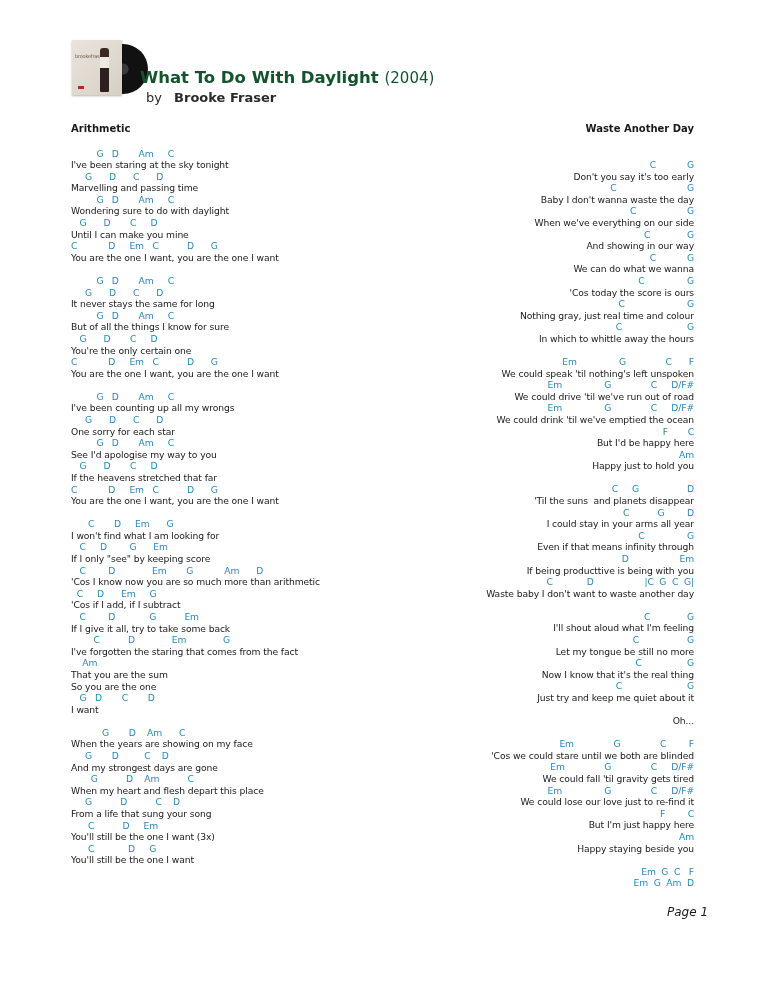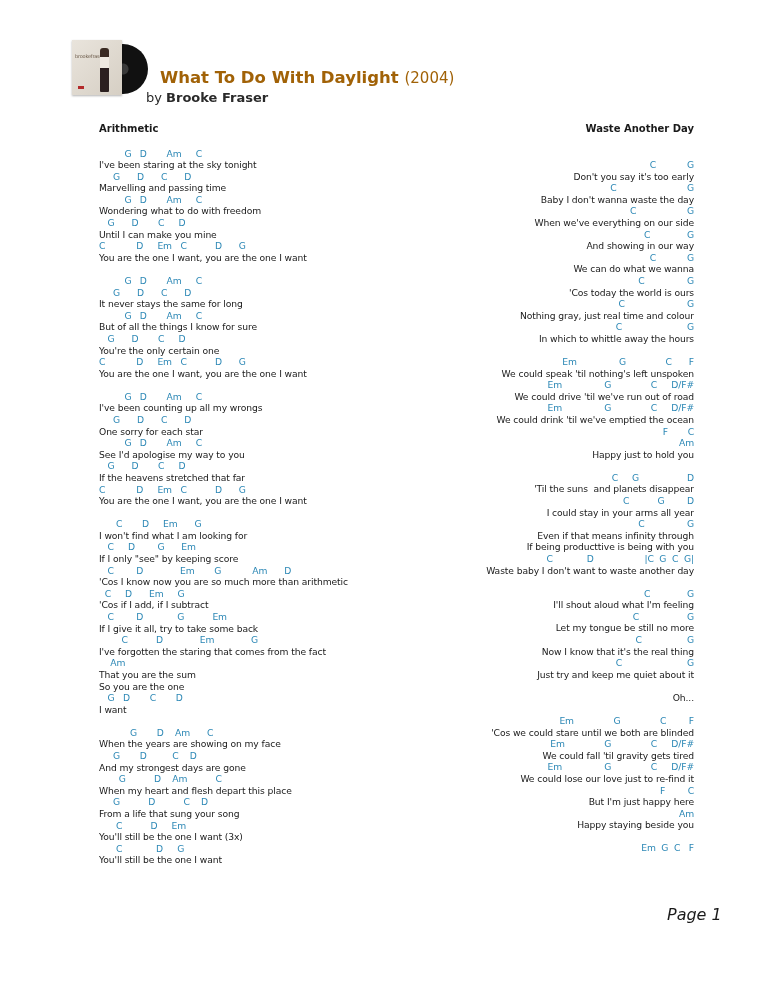--- a/index.html
+++ b/index.html
@@ -8,34 +8,34 @@
   .header { position: absolute; left: 72px; top: 40px; height: 70px; width: 320px; }
   .album { position: absolute; left: 0; top: 0; width: 70px; height: 60px; }
   .album .vinyl { position: absolute; left: 26px; top: 4px; width: 50px; height: 50px; border-radius: 50%;
                   background: radial-gradient(circle, #3a3a3a 0 5px, #111 6px 100%); }
   .album .cover { position: absolute; left: 0; top: 0; width: 50px; height: 55px;
                   background: linear-gradient(135deg, #e9e4dc, #d6cfc4); box-shadow: 0 1px 2px rgba(0,0,0,0.3); }
   .album .cover .name { position: absolute; left: 3px; top: 13px; font-size: 5px; color: #6b5a4a; letter-spacing: -0.2px; }
   .album .cover .figure { position: absolute; left: 28px; top: 8px; width: 9px; height: 44px;
                   background: linear-gradient(#3a2a22 0 20%, #efe9e1 20% 45%, #2b1f1f 45% 100%); border-radius: 3px 3px 1px 1px; }
   .album .cover .logo { position: absolute; left: 6px; top: 46px; width: 6px; height: 3px; background: #b32a2a; }
-  .title-line { position: absolute; left: 88px; top: 28px; white-space: nowrap; font-size: 16.5px; font-weight: bold; color: #a16207; text-align: center; }
+  .title-line { position: absolute; left: 68px; top: 28px; white-space: nowrap; font-size: 16.5px; font-weight: bold; color: #14532d; text-align: center; }
   .title-line .year { font-weight: normal; font-size: 15px; }
   .by-line { position: absolute; left: 74px; top: 50px; white-space: nowrap; font-size: 13px; color: #2a2a2a; }
-  .by-line .artist { font-weight: bold; }
+  .by-line .artist { font-weight: bold; margin-left: 8px; }
 
   .col { position: absolute; top: 122px; width: 310px; }
-  .col.left { left: 71px; margin-left: 28px; }
+  .col.left { left: 71px; }
   .col.right { left: 384px; text-align: right; }
   .song-title { font-size: 10px; font-weight: bold; height: 14px; line-height: 14px; }
   .gap { height: 11.5px; }
   .line { font-size: 9.2px; line-height: 11.6px; height: 11.6px; white-space: pre; letter-spacing: -0.1px; }
   .chord { color: #2b87b5; }
   .lyric { color: #1a1a1a; }
-  .page-num { position: absolute; left: 667px; top: 905px; font-size: 16px; font-style: italic; color: #1a1a1a; }
+  .page-num { position: absolute; left: 667px; top: 905px; font-size: 12px; font-style: italic; color: #1a1a1a; }
 </style>
 </head>
 <body>
 
 <div class="header">
   <div class="album">
     <div class="vinyl"></div>
     <div class="cover">
       <span class="name">brookefraser</span>
       <div class="figure"></div>
@@ -54,21 +54,21 @@
 
 <div class="col left">
   <div class="song-title">Arithmetic</div>
   <div class="song-body">
       <div class="gap"></div>
       <div class="line chord">         G   D       Am     C</div>
       <div class="line lyric">I've been staring at the sky tonight</div>
       <div class="line chord">     G      D      C      D</div>
       <div class="line lyric">Marvelling and passing time</div>
       <div class="line chord">         G   D       Am     C</div>
-      <div class="line lyric">Wondering what to do with freedom</div>
+      <div class="line lyric">Wondering sure to do with daylight</div>
       <div class="line chord">   G      D       C     D</div>
       <div class="line lyric">Until I can make you mine</div>
       <div class="line chord">C           D     Em   C          D      G</div>
       <div class="line lyric">You are the one I want, you are the one I want</div>
       <div class="gap"></div>
       <div class="line chord">         G   D       Am     C</div>
       <div class="line chord">     G      D      C      D</div>
       <div class="line lyric">It never stays the same for long</div>
       <div class="line chord">         G   D       Am     C</div>
       <div class="line lyric">But of all the things I know for sure</div>
@@ -130,42 +130,44 @@
       <div class="line lyric">Don't you say it's too early</div>
       <div class="line chord">    C                         G</div>
       <div class="line lyric">Baby I don't wanna waste the day</div>
       <div class="line chord">        C                  G</div>
       <div class="line lyric">When we've everything on our side</div>
       <div class="line chord">   C             G</div>
       <div class="line lyric">And showing in our way</div>
       <div class="line chord">      C           G</div>
       <div class="line lyric">We can do what we wanna</div>
       <div class="line chord">    C               G</div>
-      <div class="line lyric">'Cos today the world is ours</div>
+      <div class="line lyric">'Cos today the score is ours</div>
       <div class="line chord">    C                      G</div>
       <div class="line lyric">Nothing gray, just real time and colour</div>
       <div class="line chord">  C                       G</div>
       <div class="line lyric">In which to whittle away the hours</div>
       <div class="gap"></div>
       <div class="line chord">Em               G              C      F</div>
       <div class="line lyric">We could speak 'til nothing's left unspoken</div>
       <div class="line chord">Em               G              C     D/F#</div>
       <div class="line lyric">We could drive 'til we've run out of road</div>
       <div class="line chord">Em               G              C     D/F#</div>
       <div class="line lyric">We could drink 'til we've emptied the ocean</div>
       <div class="line chord">         F       C</div>
+      <div class="line lyric">But I'd be happy here</div>
       <div class="line chord">          Am</div>
       <div class="line lyric">Happy just to hold you</div>
       <div class="gap"></div>
       <div class="line chord">       C     G                 D</div>
       <div class="line lyric">'Til the suns  and planets disappear</div>
       <div class="line chord">     C          G        D</div>
       <div class="line lyric">I could stay in your arms all year</div>
       <div class="line chord">          C               G</div>
       <div class="line lyric">Even if that means infinity through</div>
+      <div class="line chord">         D                  Em</div>
       <div class="line lyric">If being producttive is being with you</div>
       <div class="line chord">        C            D                  |C  G  C  G|</div>
       <div class="line lyric">Waste baby I don't want to waste another day</div>
       <div class="gap"></div>
       <div class="line chord">        C             G</div>
       <div class="line lyric">I'll shout aloud what I'm feeling</div>
       <div class="line chord">    C                 G</div>
       <div class="line lyric">Let my tongue be still no more</div>
       <div class="line chord">   C                G</div>
       <div class="line lyric">Now I know that it's the real thing</div>
@@ -179,16 +181,17 @@
       <div class="line chord">Em              G              C     D/F#</div>
       <div class="line lyric">We could fall 'til gravity gets tired</div>
       <div class="line chord">Em               G              C     D/F#</div>
       <div class="line lyric">We could lose our love just to re-find it</div>
       <div class="line chord">         F        C</div>
       <div class="line lyric">But I'm just happy here</div>
       <div class="line chord">           Am</div>
       <div class="line lyric">Happy staying beside you</div>
       <div class="gap"></div>
       <div class="line chord">Em  G  C   F</div>
+      <div class="line chord">Em  G  Am  D</div>
     </div>
 </div>
 
 <div class="page-num">Page 1</div>
 
 </body></html>

